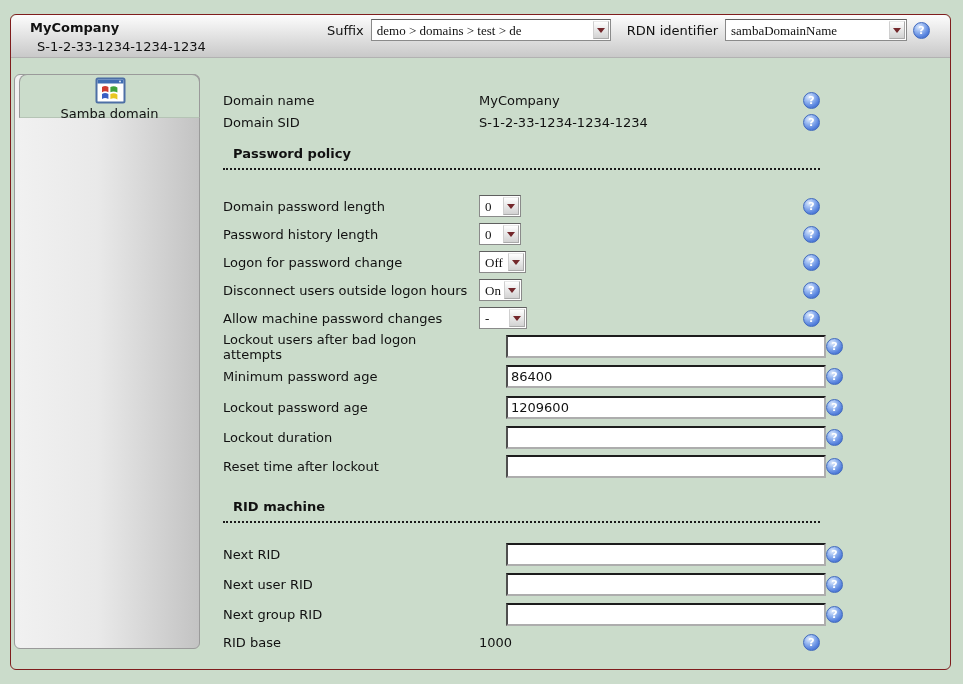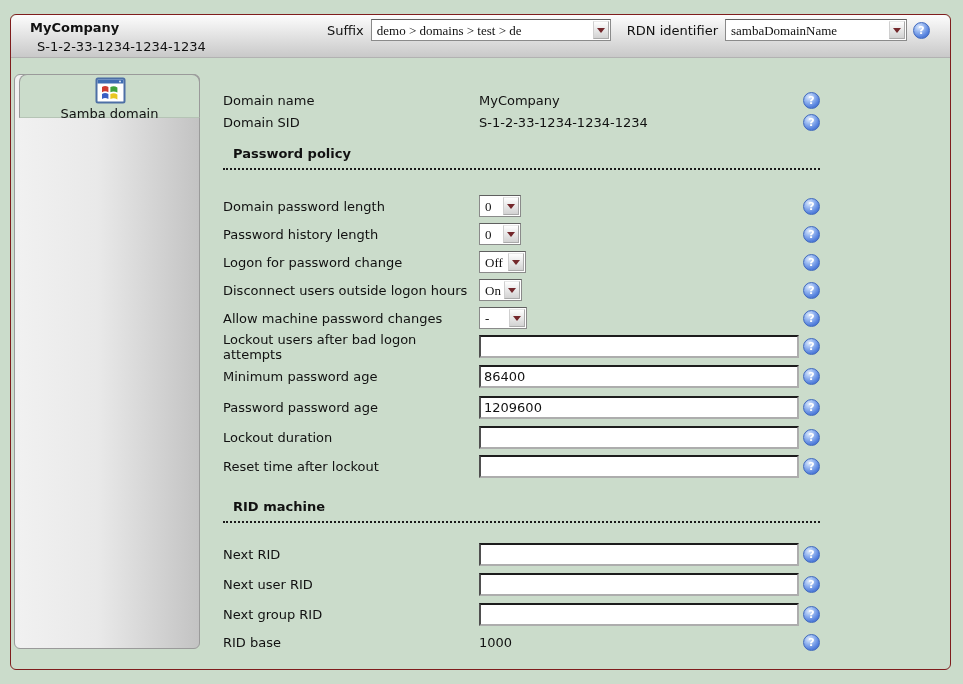--- a/index.html
+++ b/index.html
@@ -79,21 +79,21 @@
   .section-h {
     position:absolute; left:0; width:100%;
     font-weight:bold; line-height:16px; padding:0 0 6px 10px;
     border-bottom:2px dotted #1b1b1b;
   }
   .txt {
     width:320px; height:23px;
     border-style:solid; border-width:2px;
     border-color:#1c1c1c #adadad #adadad #4f4f4f;
     background:#fff; padding:0 3px;
-    font:13px "DejaVu Sans","Liberation Sans",sans-serif; color:#111;
+    font:13px "DejaVu Sans","Liberation Sans",sans-serif; color:#111;margin-left:27px;
   }
 </style>
 </head>
 <body>
 
 <div class="window">
 
   <div class="hdr">
     <div class="hdr-title">MyCompany</div>
     <div class="hdr-sub">S-1-2-33-1234-1234-1234</div>
@@ -219,21 +219,21 @@
       <span class="help">?</span>
     </div>
     <div class="row" style="top:350px;height:23px">
       <span class="row-label">Minimum password age</span>
       <span class="row-ctl">
           <input class="txt" type="text" value="86400" style="">
         </span>
       <span class="help">?</span>
     </div>
     <div class="row" style="top:381px;height:23px">
-      <span class="row-label">Password password age</span>
+      <span class="row-label">Lockout password age</span>
       <span class="row-ctl">
           <input class="txt" type="text" value="1209600" style="">
         </span>
       <span class="help">?</span>
     </div>
     <div class="row" style="top:411px;height:23px">
       <span class="row-label">Lockout duration</span>
       <span class="row-ctl">
           <input class="txt" type="text" value="" style="">
         </span>

